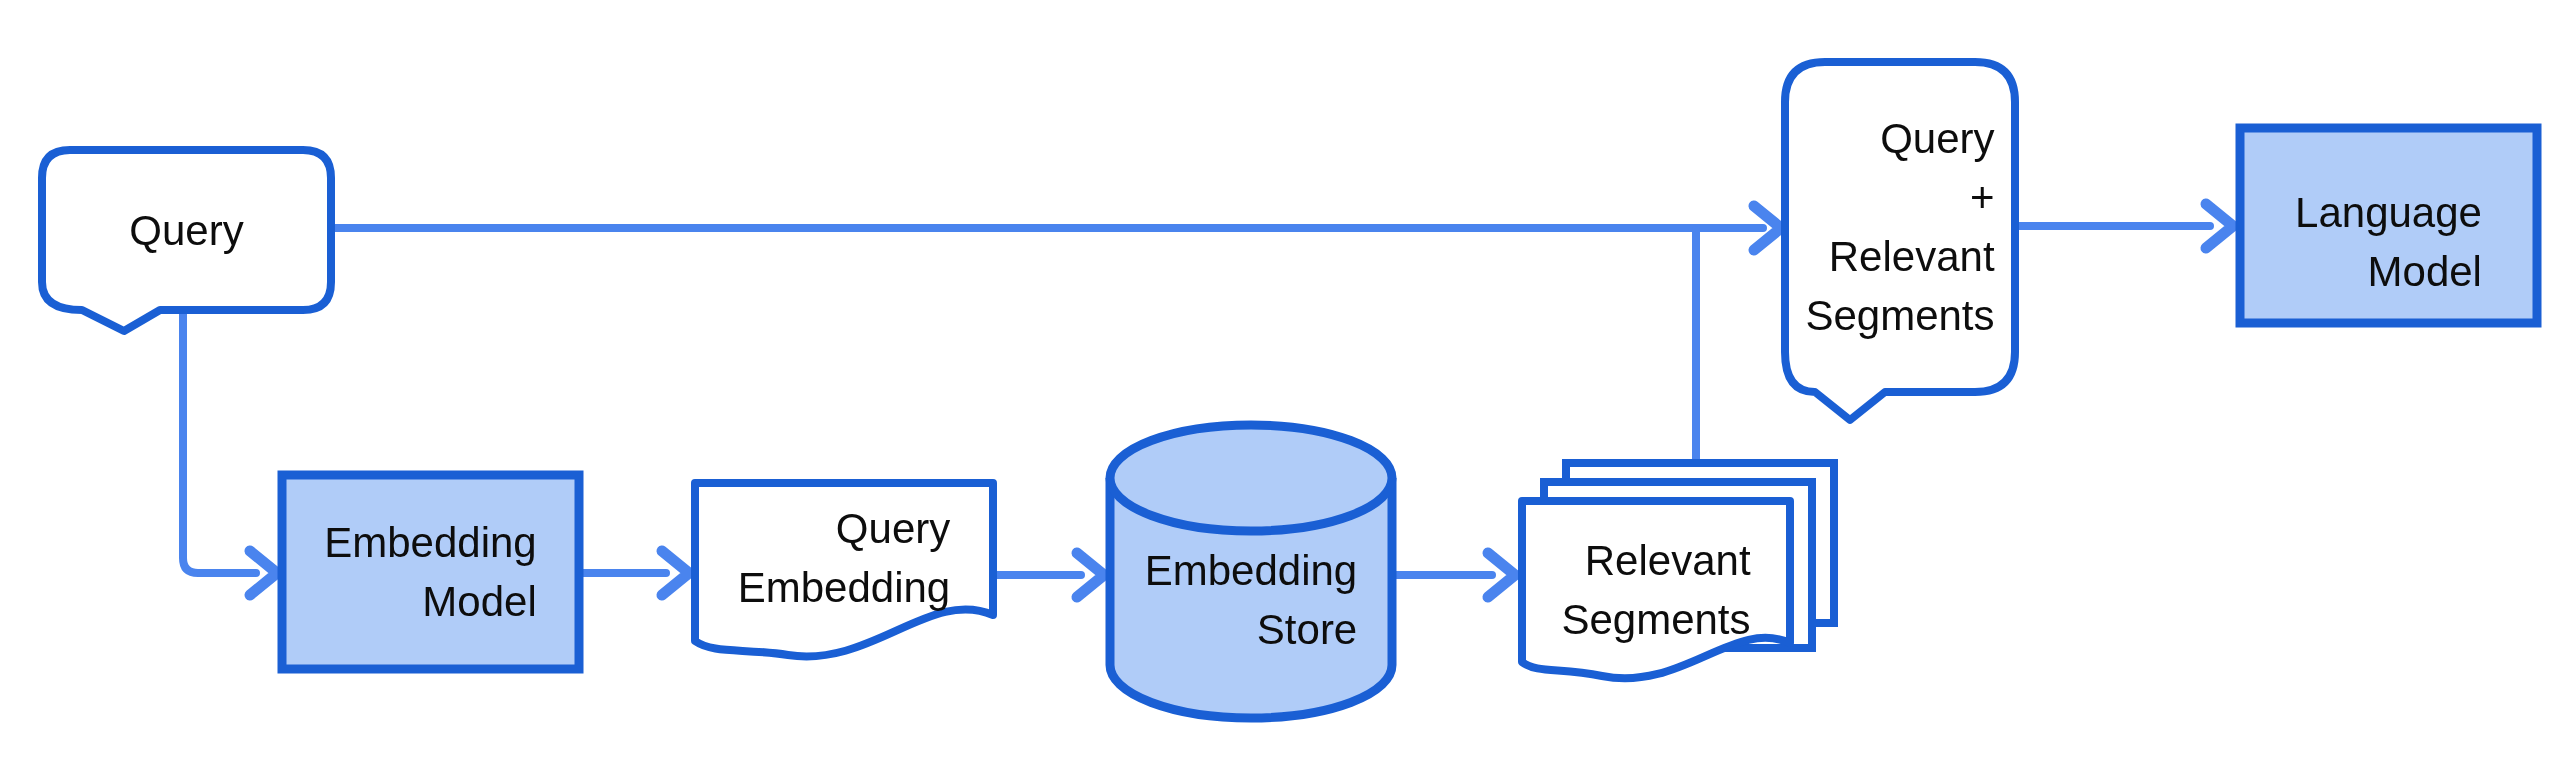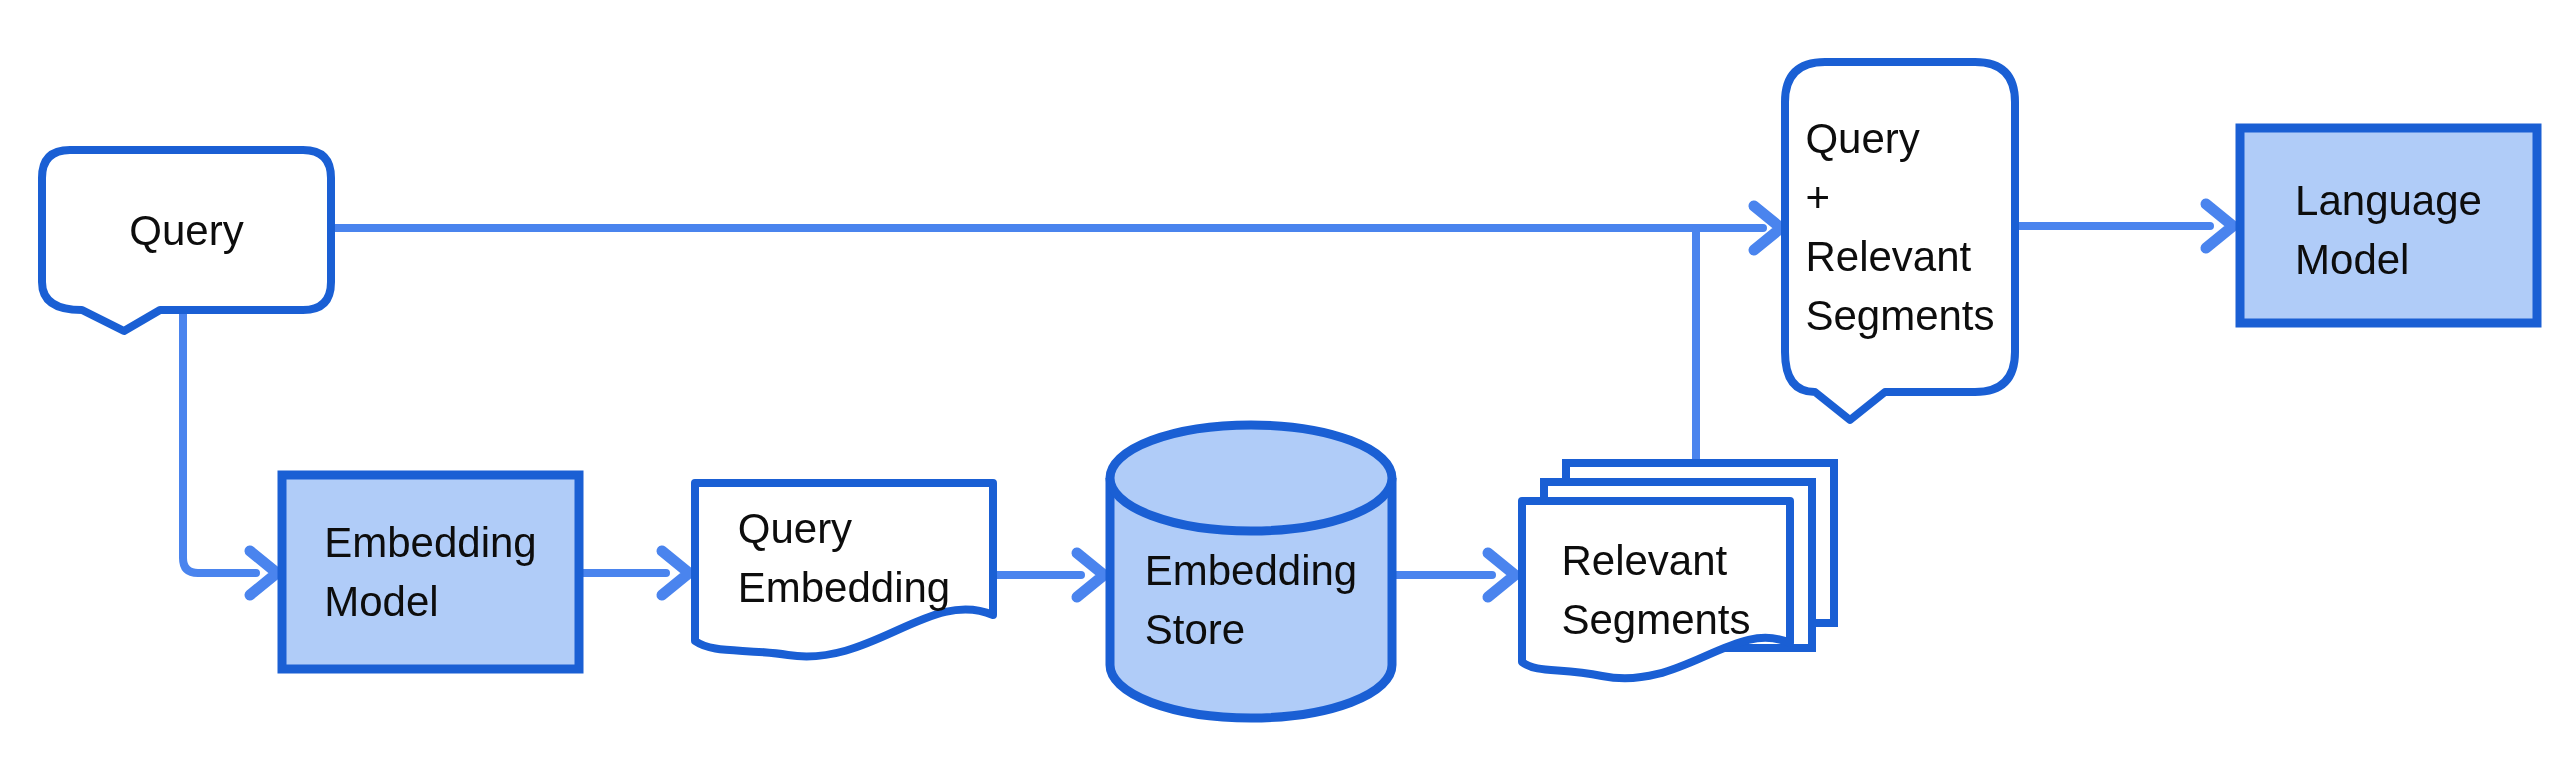--- a/index.html
+++ b/index.html
@@ -10,21 +10,21 @@
     background: #ffffff;
     font-family: "Liberation Sans", sans-serif;
     overflow: hidden;
   }
   .canvas svg { position: absolute; left: 0; top: 0; }
   .node-label {
     position: absolute;
     display: flex;
     align-items: center;
     justify-content: center;
-    text-align: left;
+    text-align: right;
     white-space: pre-line;
     font-size: 42px;
     line-height: 59px;
     color: #0d0d0d;
     pointer-events: none;
   }
 </style>
 </head>
 <body>
 
@@ -82,16 +82,16 @@
 Store</div>
 
   <div class="node-label" style="left:1522px; top:505px; width:268px; height:170px;">Relevant
 Segments</div>
 
   <div class="node-label" style="left:1785px; top:62px; width:230px; height:330px;">Query
 +
 Relevant
 Segments</div>
 
-  <div class="node-label" style="left:2240px; top:132px; width:297px; height:195px;">Language
+  <div class="node-label" style="left:2240px; top:144px; width:297px; height:195px;">Language
 Model</div>
 
 </div>
 
 </body></html>

